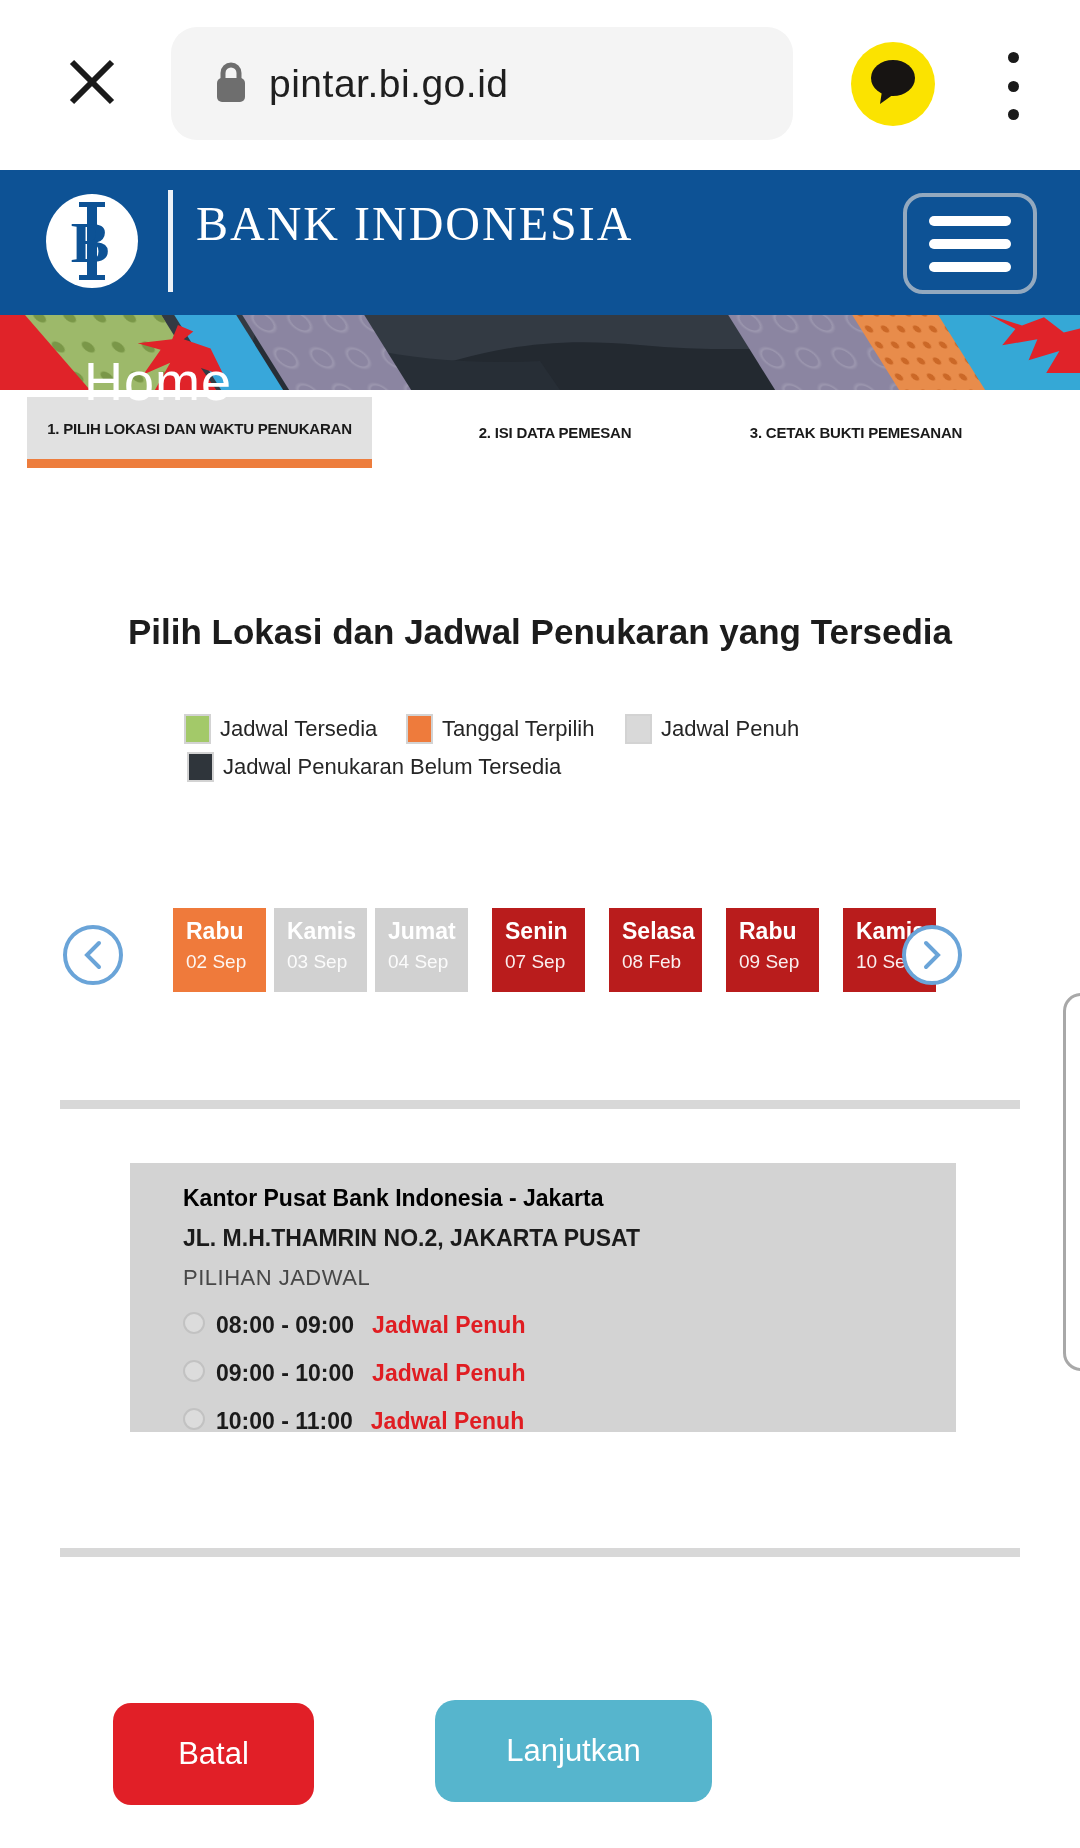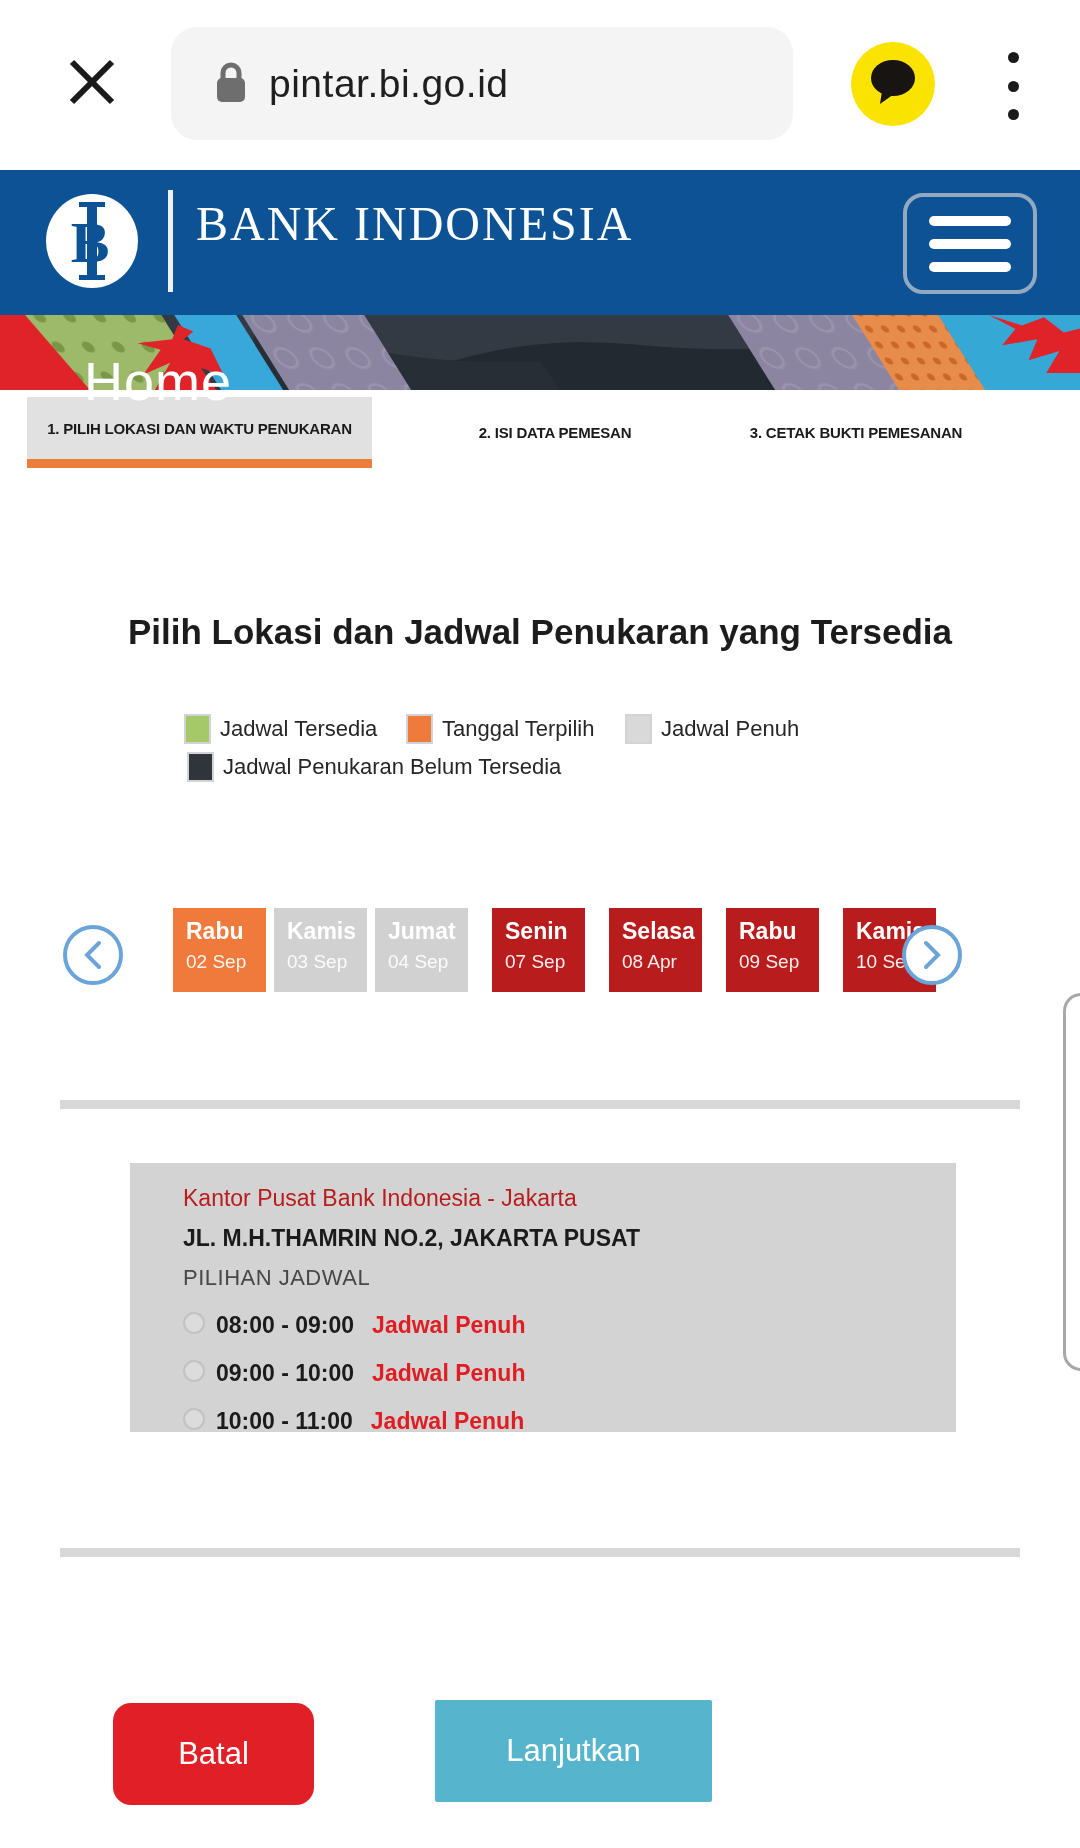--- a/index.html
+++ b/index.html
@@ -104,33 +104,33 @@
   .divider{left:60px;width:960px;height:9px;background:#d8d8d8;}
   .divider-1{top:1100px;}
   .divider-2{top:1548px;}
 
   .scroll-pill{left:1063px;top:993px;width:40px;height:378px;border:3px solid #a8a8a8;border-radius:18px;
     box-sizing:border-box;background:transparent;}
 
   
   .loc-card{left:130px;top:1163px;width:826px;height:269px;background:#d3d3d3;box-sizing:border-box;
     padding:22px 0 0 53px;}
-  .loc-name{font-size:23px;font-weight:normal;color:#b91c1c;}
+  .loc-name{font-size:23px;font-weight:bold;color:#000000;}
   .loc-address{font-size:23px;font-weight:bold;color:#1b1b1b;margin-top:13px;}
   .loc-schedule-label{font-size:22px;color:#474747;margin-top:13px;letter-spacing:.5px;}
   .slot-row{display:flex;align-items:flex-start;margin-top:21px;cursor:pointer;}
   .slot-radio{width:22px;height:22px;border-radius:50%;background:#dcdcdc;border:2px solid #c2c2c2;
     box-sizing:border-box;}
   .slot-time{font-size:23px;font-weight:bold;color:#1b1b1b;margin-left:11px;}
   .slot-status{font-size:23px;font-weight:bold;color:#e01d22;margin-left:18px;}
 
   
   .btn{display:flex;align-items:center;justify-content:center;color:#ffffff;font-size:31px;cursor:pointer;}
   .btn-cancel{left:113px;top:1703px;width:201px;height:102px;background:#e11f27;border-radius:18px;}
-  .btn-continue{left:435px;top:1700px;width:277px;height:102px;background:#56b5cd;border-radius:2px;}
+  .btn-continue{left:435px;top:1700px;width:277px;height:102px;background:#56b5cd;border-radius:20px;}
 </style>
 </head>
 <body>
 
 <div class="abs topbar">
   <div class="abs close-btn">
     <svg width="56" height="56" viewBox="0 0 56 56">
       <line x1="8" y1="8" x2="48" y2="48" stroke="#1a1a1a" stroke-width="6"></line>
       <line x1="48" y1="8" x2="8" y2="48" stroke="#1a1a1a" stroke-width="6"></line>
     </svg>
@@ -242,21 +242,21 @@
   <div class="date-cell st-full">
     <div class="date-day">Jumat</div>
     <div class="date-date">04 Sep</div>
   </div>
   <div class="date-cell st-unavailable">
     <div class="date-day">Senin</div>
     <div class="date-date">07 Sep</div>
   </div>
   <div class="date-cell st-unavailable">
     <div class="date-day">Selasa</div>
-    <div class="date-date">08 Apr</div>
+    <div class="date-date">08 Feb</div>
   </div>
   <div class="date-cell st-unavailable">
     <div class="date-day">Rabu</div>
     <div class="date-date">09 Sep</div>
   </div>
   <div class="date-cell st-unavailable">
     <div class="date-day">Kamis</div>
     <div class="date-date">10 Sep</div>
   </div>
 </div>

